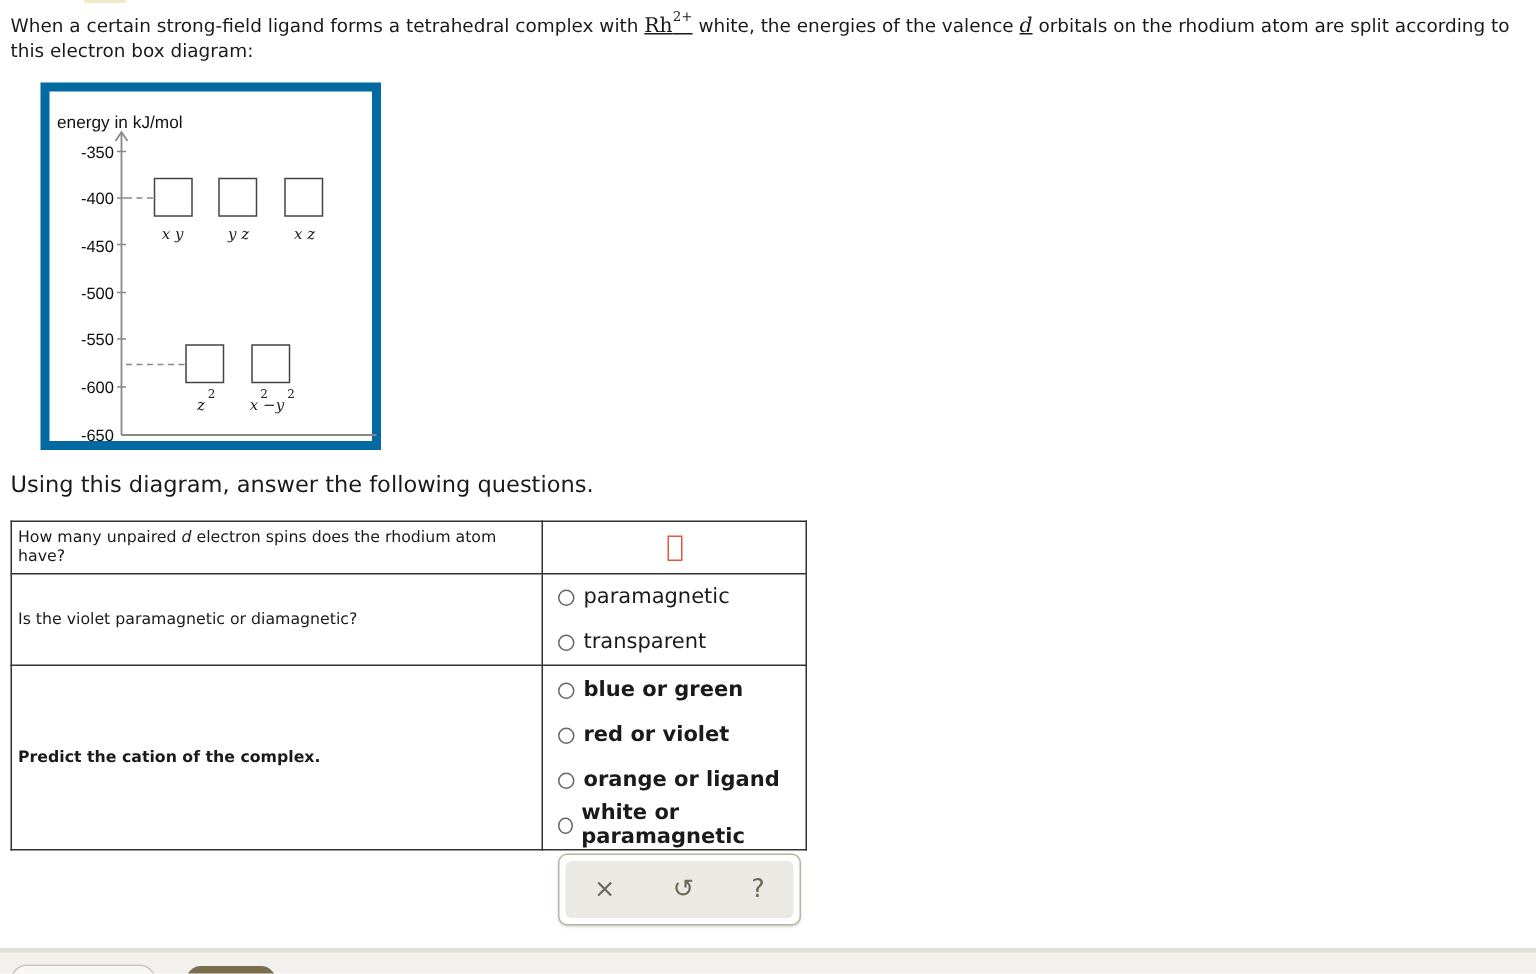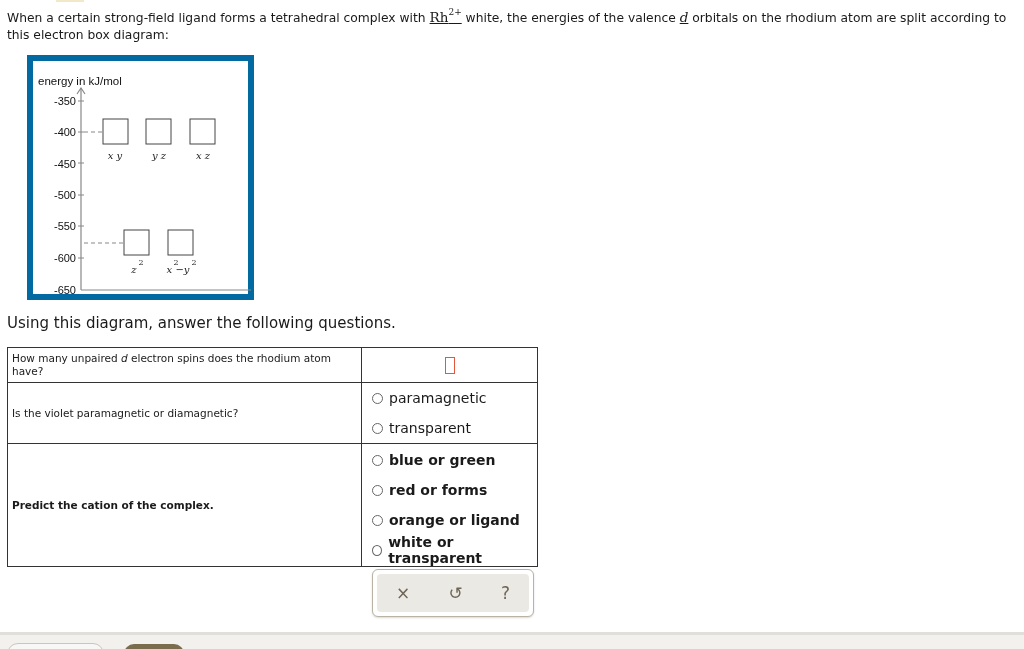--- a/index.html
+++ b/index.html
@@ -123,29 +123,29 @@
     <td class="q">
           <div>Predict the cation of the complex.</div>
         </td>
     <td class="a">
       <div class="radio-row">
             <span class="radio"></span>
             <span>blue or green</span>
           </div>
       <div class="radio-row">
             <span class="radio"></span>
-            <span>red or forms</span>
+            <span>red or violet</span>
           </div>
       <div class="radio-row">
             <span class="radio"></span>
             <span>orange or ligand</span>
           </div>
       <div class="radio-row">
             <span class="radio"></span>
-            <span>white or transparent</span>
+            <span>white or paramagnetic</span>
           </div>
     </td>
   </tr>
 </tbody>
   </table>
 
 <div class="toolbar">
   <div class="toolbar-inner">
     <span>×</span>
     <span>↺</span>

